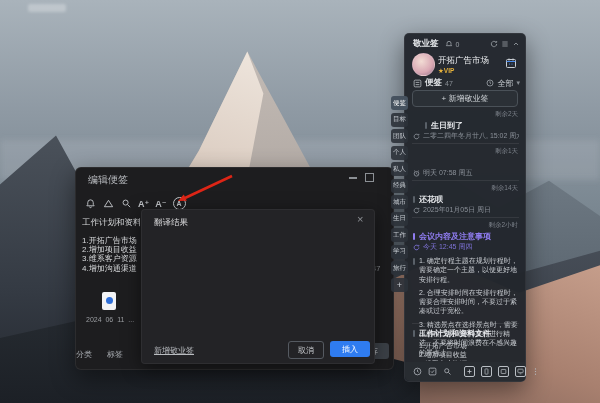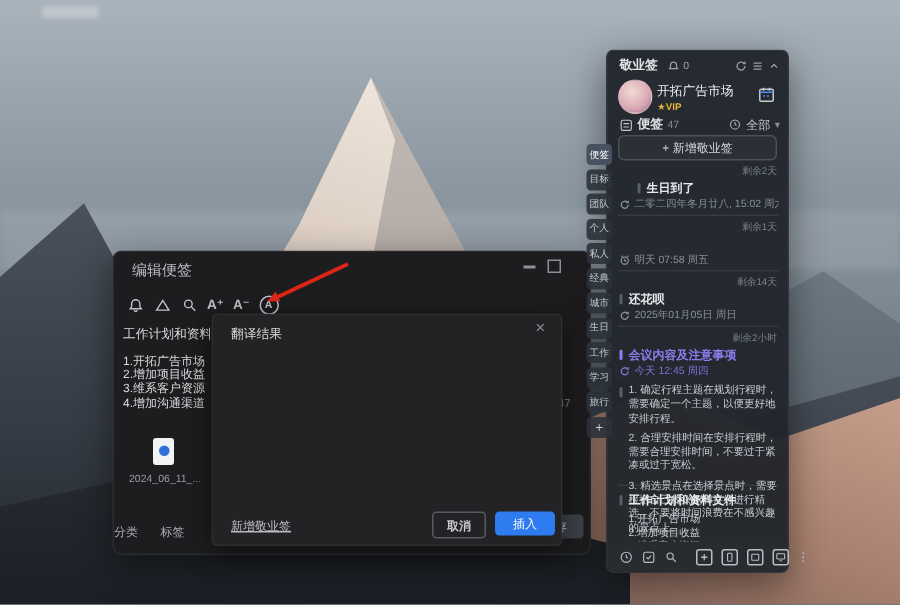--- a/index.html
+++ b/index.html
@@ -91,21 +91,21 @@
 
   <div class="abs" style="left:0;top:181px;font-size:8px;color:#a9adb2;">分类</div>
   <div class="abs" style="left:31px;top:181px;font-size:8px;color:#a9adb2;">标签</div>
   <div class="abs" style="left:296px;top:96px;font-size:7.5px;color:#85898e;">47</div>
   <div class="abs tbtn" style="left:275px;top:175px;width:38px;height:16px;background:#3e434a;color:#c9ccd0;z-index:1;">保存</div>
 
   <div id="overlay" class="abs">
     <div class="abs" style="left:12px;top:7px;font-size:8.5px;color:#d8d8da;">翻译结果</div>
     <div class="abs" style="left:215px;top:3px;font-size:11px;color:#8c8f94;">×</div>
     <div class="abs" style="left:12px;top:135px;font-size:8px;color:#b9bcc0;text-decoration:underline;">新增敬业签</div>
-    <div class="abs tbtn" style="left:146px;top:131px;width:34px;height:16px;border:1px solid #555a61;color:#c6c9cd;background:transparent;font-weight:bold;">取消</div>
+    <div class="abs tbtn" style="left:146px;top:131px;width:34px;height:16px;border:1px solid #555a61;color:#c6c9cd;background:transparent;">取消</div>
     <div class="abs tbtn" style="left:188px;top:131px;width:40px;height:16px;background:#2f7cf0;color:#fff;">插入</div>
   </div>
 </div>
 
 <svg class="abs" style="left:170px;top:164px;z-index:40;" width="72" height="44" viewBox="0 0 72 44">
   <line x1="62" y1="12" x2="15" y2="34" stroke="#dd2516" stroke-width="2.6"></line>
   <polygon points="8,37 16.8,36.8 13.8,30.4" fill="#dd2516"></polygon>
 </svg>
 
 <div class="abs" style="left:391px;top:96px;z-index:25;">

